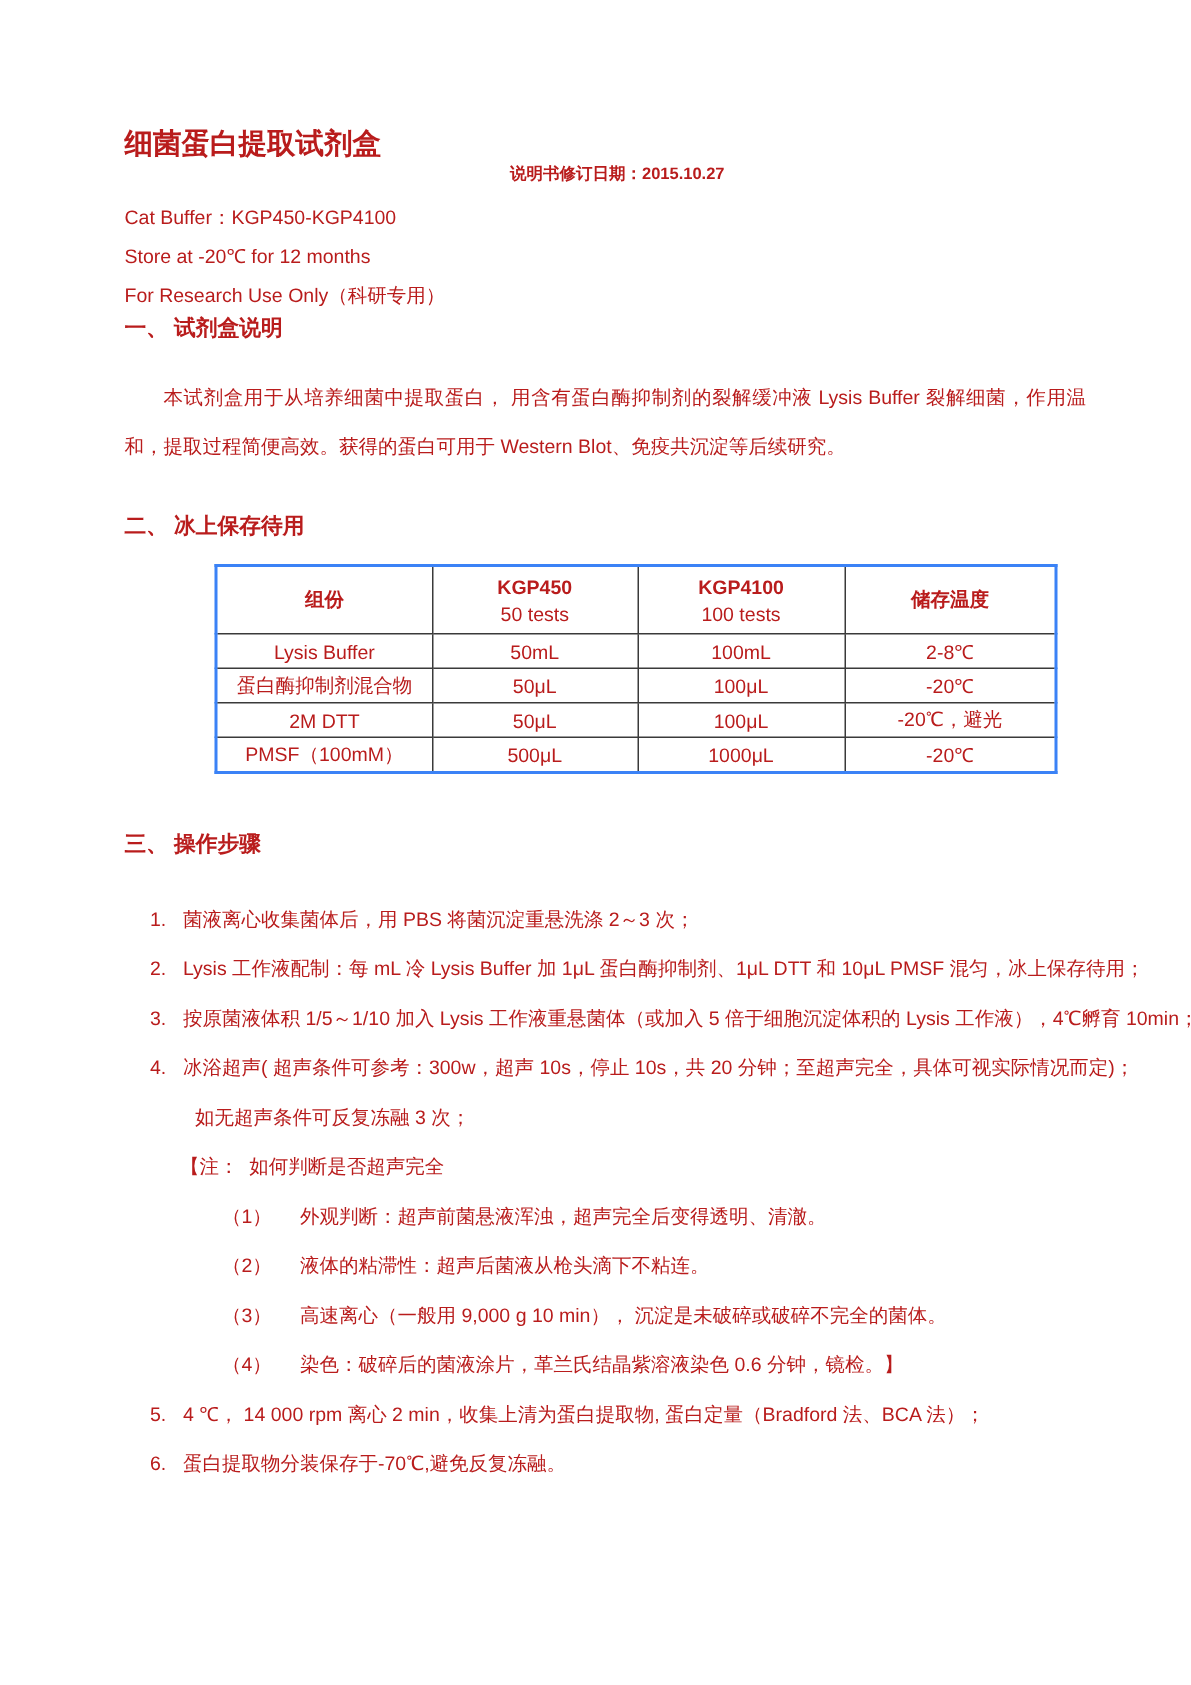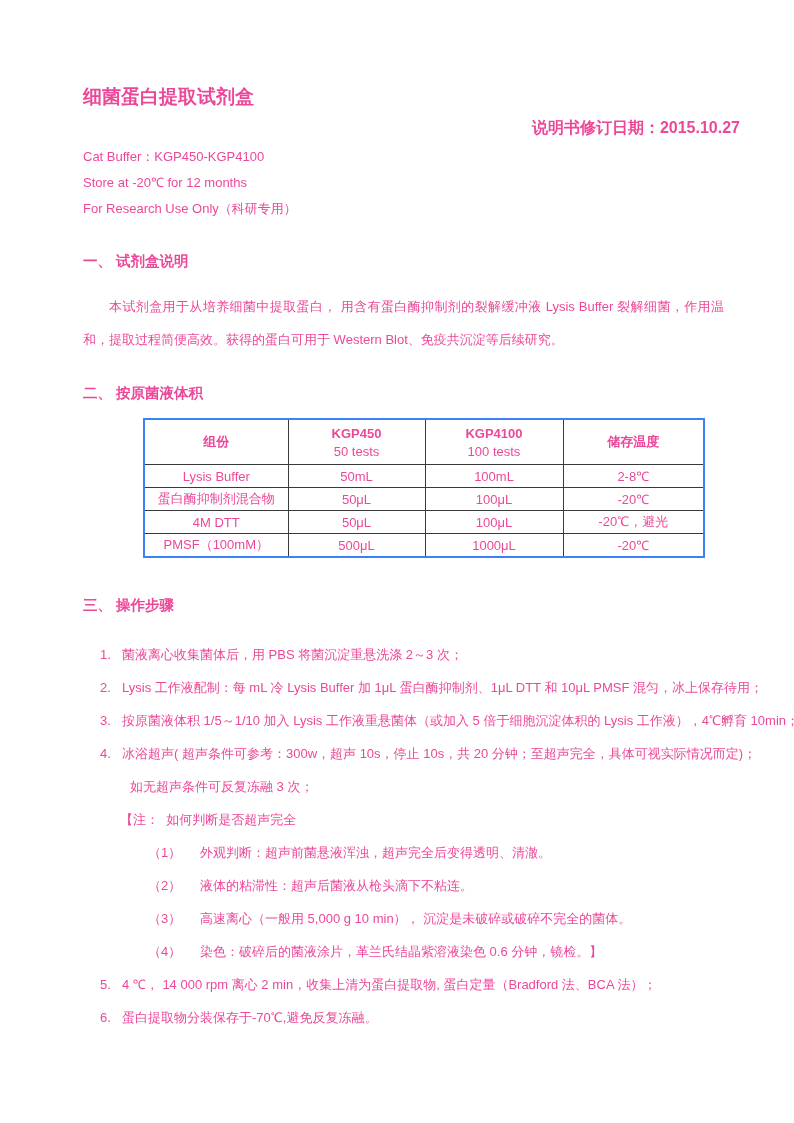--- a/index.html
+++ b/index.html
@@ -8,52 +8,51 @@
     background: #ffffff;
   }
   .page {
     position: relative;
     width: 794px;
     height: 1123px;
     background: #ffffff;
     box-sizing: border-box;
     padding: 86px 54px 0 83px;
     font-family: "Liberation Sans", sans-serif;
-    color: #ec4899;
+    color: #b91c1c;
     border-radius: 10px;
   }
   .doc-title {
     font-size: 19px;
     font-weight: bold;
     margin: 0;
     line-height: 22px;
   }
   .revision-date {
-    margin-top: 12px;
-    font-size: 16px;
+    font-size: 11px;
     font-weight: bold;
-    text-align: right;
+    text-align: center;
     line-height: 16px;
   }
   .info-block {
     margin-top: 8px;
   }
   .info-line {
     font-size: 13px;
     line-height: 26px;
     white-space: pre;
   }
   .section-heading {
     font-size: 14.5px;
     font-weight: bold;
     margin: 0;
     line-height: 18px;
     white-space: pre;
   }
-  .h-desc  { margin-top: 30px; }
+  .h-desc  { }
   .h-comp  { margin-top: 28px; }
   .h-proc  { margin-top: 38px; }
   .body-para {
     margin: 20px 16px 0 0;
     font-size: 13px;
     line-height: 33px;
     text-align: justify;
     text-indent: 2em;
   }
   table.components {
@@ -106,21 +105,21 @@
 
   <div class="info-block">
     <div class="info-line">Cat Buffer：KGP450-KGP4100</div>
     <div class="info-line">Store at -20℃ for 12 months</div>
     <div class="info-line">For Research Use Only（科研专用）</div>
   </div>
 
   <h2 class="section-heading h-desc">一、 试剂盒说明</h2>
   <p class="body-para">本试剂盒用于从培养细菌中提取蛋白， 用含有蛋白酶抑制剂的裂解缓冲液 Lysis Buffer 裂解细菌，作用温和，提取过程简便高效。获得的蛋白可用于 Western Blot、免疫共沉淀等后续研究。</p>
 
-  <h2 class="section-heading h-comp">二、 按原菌液体积</h2>
+  <h2 class="section-heading h-comp">二、 冰上保存待用</h2>
 
   <table class="components">
     <colgroup>
         <col class="c1">
         <col class="c2">
         <col class="c3">
         <col class="c4">
       </colgroup>
     <thead>
       <tr>
@@ -143,21 +142,21 @@
         <td>100mL</td>
         <td>2-8℃</td>
       </tr>
       <tr>
         <td>蛋白酶抑制剂混合物</td>
         <td>50μL</td>
         <td>100μL</td>
         <td>-20℃</td>
       </tr>
       <tr>
-        <td>4M DTT</td>
+        <td>2M DTT</td>
         <td>50μL</td>
         <td>100μL</td>
         <td>-20℃，避光</td>
       </tr>
       <tr>
         <td>PMSF（100mM）</td>
         <td>500μL</td>
         <td>1000μL</td>
         <td>-20℃</td>
       </tr>
@@ -185,21 +184,21 @@
     <div class="line line-note">
       <span>【注：  如何判断是否超声完全</span>
     </div>
     <div class="line line-sub">
       <span class="sub-num">（1）</span><span>外观判断：超声前菌悬液浑浊，超声完全后变得透明、清澈。</span>
     </div>
     <div class="line line-sub">
       <span class="sub-num">（2）</span><span>液体的粘滞性：超声后菌液从枪头滴下不粘连。</span>
     </div>
     <div class="line line-sub">
-      <span class="sub-num">（3）</span><span>高速离心（一般用 5,000 g 10 min）， 沉淀是未破碎或破碎不完全的菌体。</span>
+      <span class="sub-num">（3）</span><span>高速离心（一般用 9,000 g 10 min）， 沉淀是未破碎或破碎不完全的菌体。</span>
     </div>
     <div class="line line-sub">
       <span class="sub-num">（4）</span><span>染色：破碎后的菌液涂片，革兰氏结晶紫溶液染色 0.6 分钟，镜检。】</span>
     </div>
     <div class="line line-step">
       <span class="step-num">5.</span><span>4 ℃， 14 000 rpm 离心 2 min，收集上清为蛋白提取物, 蛋白定量（Bradford 法、BCA 法）；</span>
     </div>
     <div class="line line-step">
       <span class="step-num">6.</span><span>蛋白提取物分装保存于-70℃,避免反复冻融。</span>
     </div>

